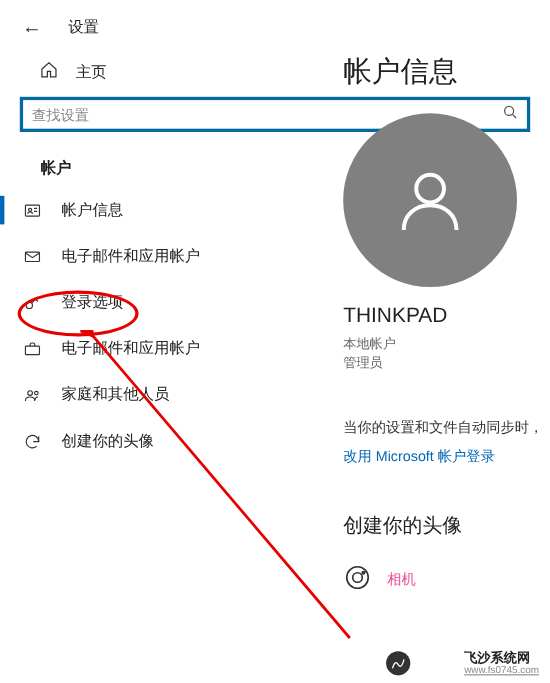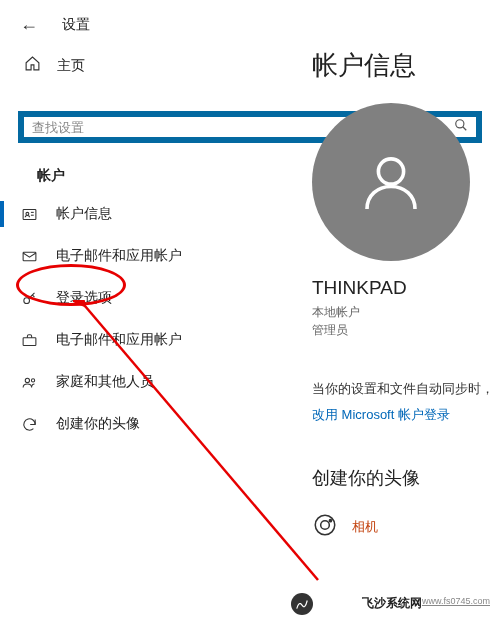--- a/index.html
+++ b/index.html
@@ -26,35 +26,35 @@
       color: #333;
       cursor: pointer;
     }
     .header-title {
       font-size: 14px;
       color: #222;
     }
     .home-row {
       display: flex;
       align-items: center;
-      padding: 10px 20px 10px 24px;
+      padding: 10px 20px 10px 36px;
       gap: 16px;
       cursor: pointer;
     }
     .home-icon svg {
       width: 17px;
       height: 17px;
     }
     .home-label {
       font-size: 14px;
       color: #222;
     }
     .search-box {
-      margin: 25px 18px 14px 18px;
-      border: 6px solid #0369a1;
+      margin: 1px 18px 14px 18px;
+      border: 3px solid #0369a1;
       display: flex;
       align-items: center;
       height: 32px;
       padding: 0 8px;
     }
     .search-input {
       flex: 1;
       border: none;
       outline: none;
       font-size: 13px;
@@ -165,21 +165,21 @@
       display: flex;
       align-items: center;
       gap: 14px;
     }
     .camera-icon svg {
       width: 26px;
       height: 26px;
     }
     .camera-label {
       font-size: 13px;
-      color: #c2410c;
+      color: #ec4899;
     }
     .red-circle {
       position: absolute;
       left: 16px;
       top: 264px;
       width: 110px;
       height: 42px;
       border: 3px solid #e60000;
       border-radius: 50%;
       pointer-events: none;
@@ -202,21 +202,21 @@
       width: 22px;
       height: 22px;
       border-radius: 50%;
       background: #333;
       display: flex;
       align-items: center;
       justify-content: center;
     }
     .watermark-text {
       display: flex;
-      flex-direction: row;
+      flex-direction: column;
       line-height: 1.1;
       margin-left: 43px;
     }
     .watermark-title {
       font-size: 12px;
       font-weight: 600;
       color: #222;
     }
     .watermark-url {
       font-size: 9px;

